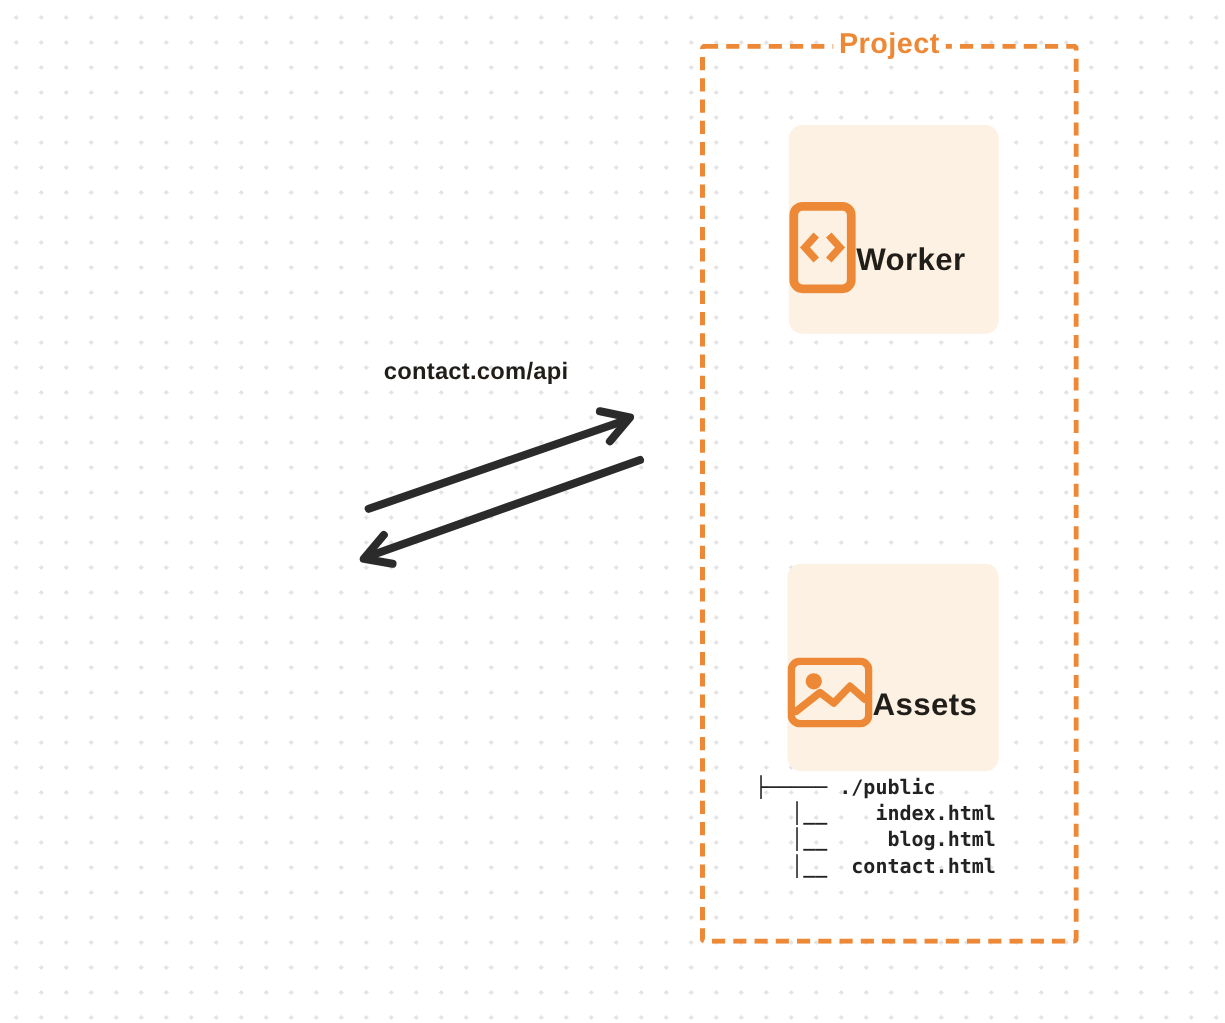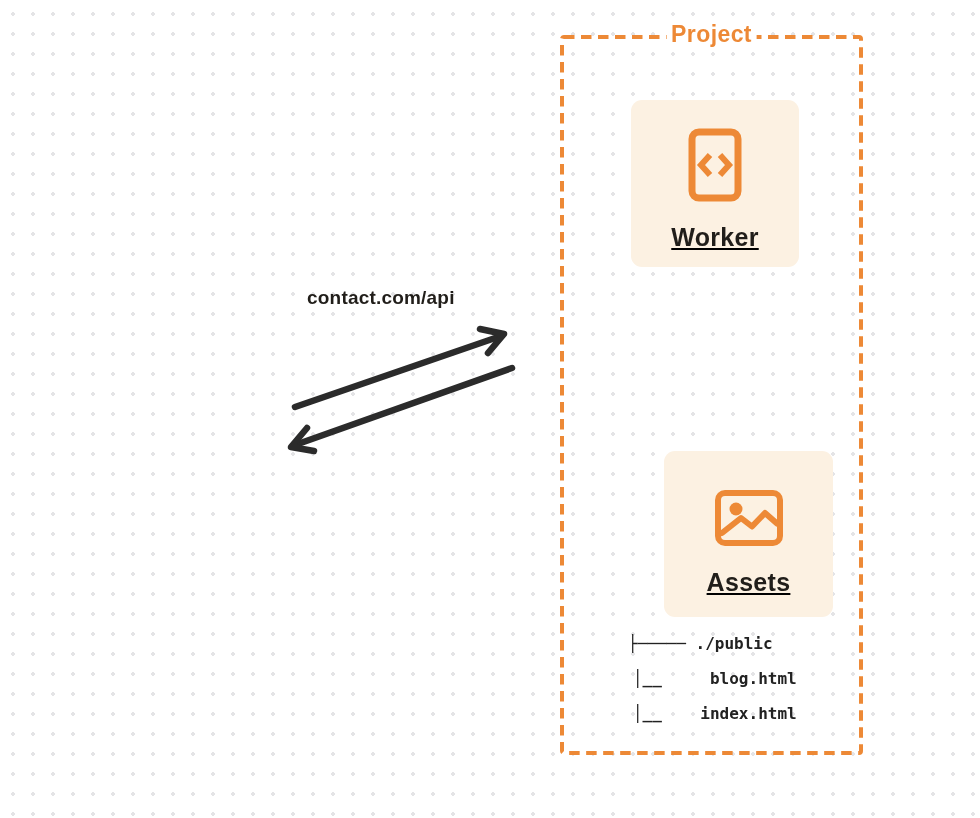--- a/index.html
+++ b/index.html
@@ -28,46 +28,46 @@
     background:var(--client-bg);border:1px solid #EFEFF0;border-radius:9px;
     display:flex;align-items:center;justify-content:center;
   }
   .client-box span{font-size:26px;font-weight:700;color:var(--text-dark);letter-spacing:.3px;}
 
   .request-label{
     position:absolute;left:307px;top:287px;
     font-size:19px;font-weight:700;color:var(--text-dark);letter-spacing:.2px;
   }
 
-  .project-box{position:absolute;left:560px;top:35px;width:303px;height:720px;text-align:center;}
+  .project-box{position:absolute;left:560px;top:35px;width:303px;height:720px;}
   .dashed-rect{position:absolute;left:0;top:0;width:303px;height:720px;}
   .dashed-rect rect{fill:none;stroke:var(--accent);stroke-width:4;stroke-dasharray:10.5 6.5;}
   .project-label{
     position:absolute;top:-14px;left:50%;transform:translateX(-50%);
     background:#fff;padding:0 5px;
     font-size:23px;font-weight:700;color:var(--accent);letter-spacing:.4px;white-space:nowrap;
   }
 
   .card{
     position:absolute;background:var(--card-bg);border-radius:11px;
-    display:flex;flex-direction:column;align-items:center;text-decoration:underline;
+    display:flex;flex-direction:row;align-items:center;
   }
   .card-worker{left:71px;top:65px;width:168px;height:167px;padding-top:28px;}
   .card-worker .card-label{margin-top:20px;}
-  .card-assets{left:70px;top:416px;width:169px;height:166px;padding-top:39px;margin-left:34px;}
+  .card-assets{left:70px;top:416px;width:169px;height:166px;padding-top:39px;}
   .card-assets .card-label{margin-top:21px;}
   .card-label{font-size:25px;font-weight:700;color:var(--text-dark);line-height:30px;letter-spacing:.3px;}
   .icon-stroke{stroke:var(--accent);fill:none;}
 
   .file-tree{
     position:absolute;left:44px;top:584px;
     font-family:"DejaVu Sans Mono",monospace;font-size:16px;font-weight:700;
     color:#222;
   }
-  .file-tree div{white-space:pre;height:21px;line-height:21px;margin-top:14px;}
+  .file-tree div{white-space:pre;height:21px;line-height:21px;}
 </style>
 </head>
 <body>
 
 <div class="canvas">
 
   <svg class="arrows" viewBox="0 0 980 818" aria-hidden="true">
     <g>
       <line x1="295" y1="407" x2="501" y2="336"></line>
       <polyline points="480,329 504,334 488,353"></polyline>
@@ -100,18 +100,19 @@
       <svg width="68" height="56" viewBox="0 0 68 56" aria-hidden="true">
         <rect class="icon-stroke" x="3" y="3" width="62" height="50" rx="7" stroke-width="6"></rect>
         <circle cx="21" cy="19" r="6.5" fill="#ED8936" stroke="none"></circle>
         <path class="icon-stroke" d="M 7 43 L 26 28 L 37 36.5 L 50 23 L 62 33.5" stroke-width="6" stroke-linejoin="round" stroke-linecap="round"></path>
       </svg>
       <div class="card-label">Assets</div>
     </div>
 
     <div class="file-tree">
       <div>├───── ./public</div>
+      <div>   │__    index.html</div>
       <div>   │__     blog.html</div>
-      <div>   │__    index.html</div>
+      <div>   │__  contact.html</div>
     </div>
   </div>
 
 </div>
 
 </body></html>

